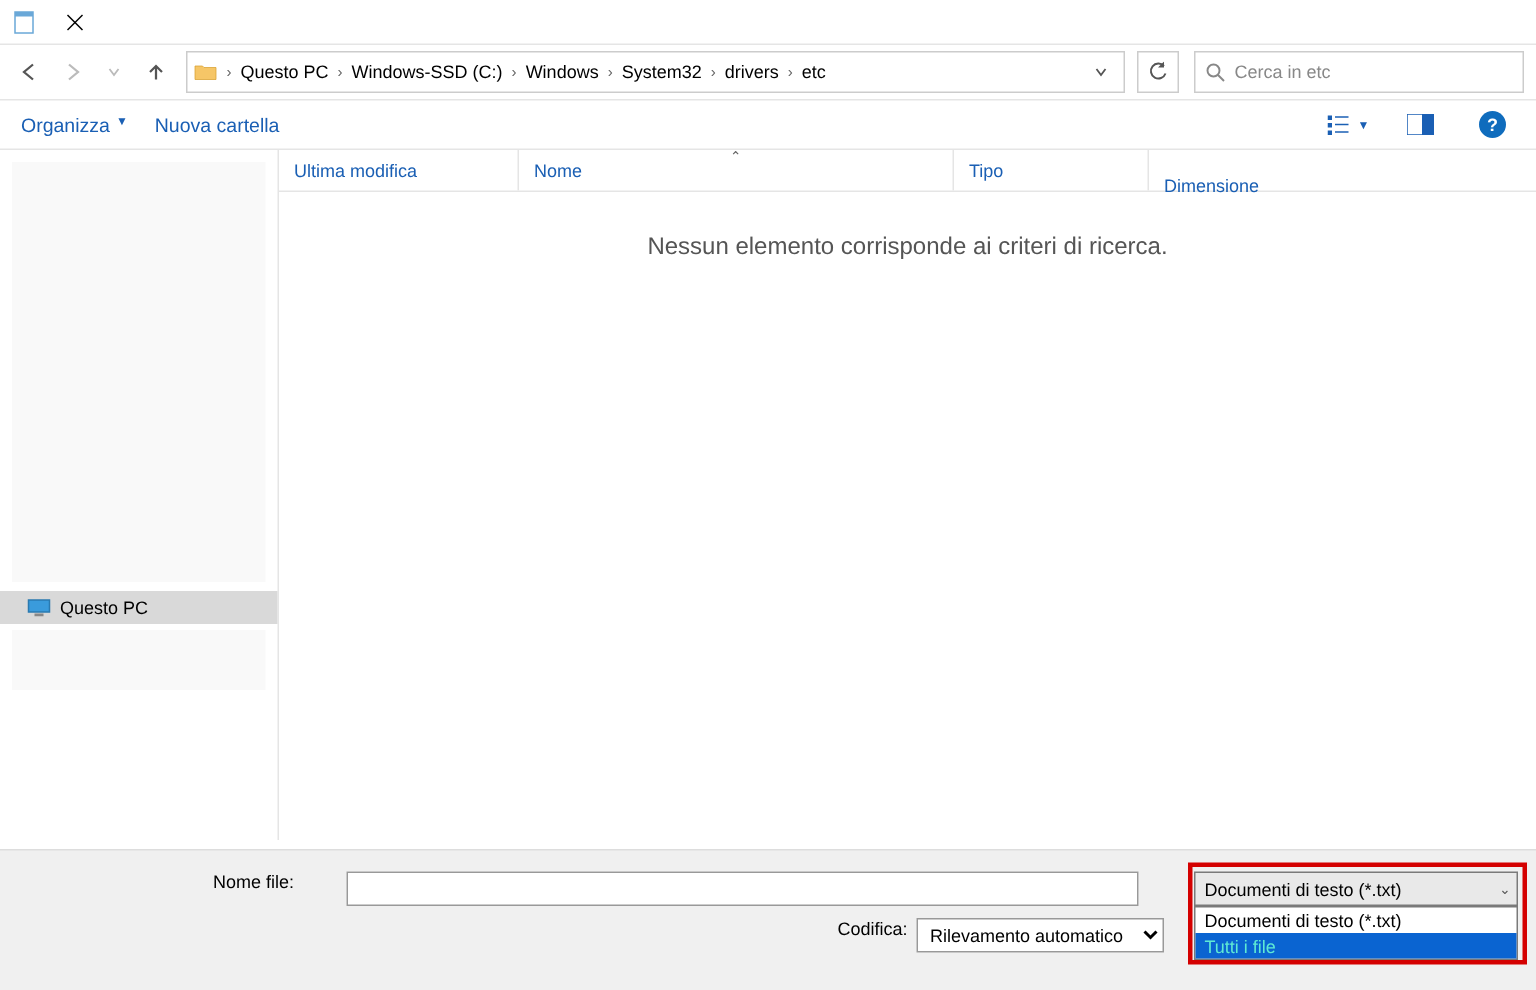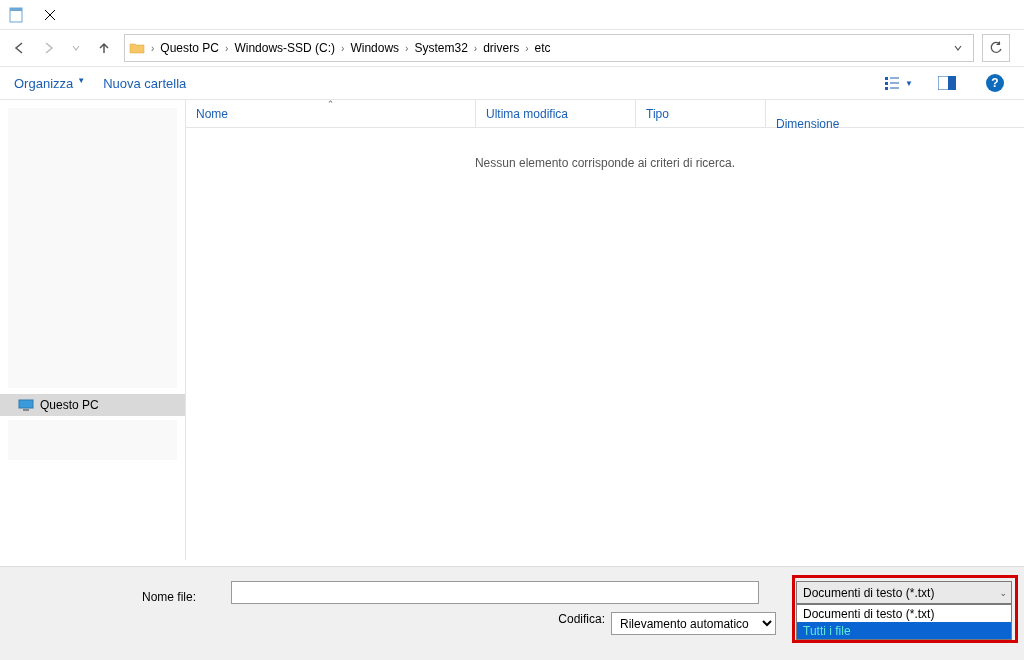--- a/index.html
+++ b/index.html
@@ -29,23 +29,23 @@
   .sideitem.selected { background:#d9d9d9; }
   .sideblank2 { height:40px; background:#f9f9f9; margin:4px 8px; }
   .filelist { flex:1; display:flex; flex-direction:column; }
   .colheaders { height:28px; display:flex; align-items:center; border-bottom:1px solid #e5e5e5; }
   .colheaders .col { padding:0 10px; color:#1a5fb4; font-size:12px; border-right:1px solid #e5e5e5; height:100%; display:flex; align-items:center; position:relative; }
   .col.nome { width:290px; }
   .col.modif { width:160px; }
   .col.tipo { width:130px; }
   .col.dim { width:110px; border-right:none;margin-top:21px; }
   .sortarrow { position:absolute; top:-1px; left:50%; transform:translateX(-50%); font-size:9px; color:#666; }
-  .emptymsg { text-align:center; color:#555; font-size:12px; padding-top:28px; }
+  .emptymsg { text-align:center; color:#555; font-size:16px; padding-top:28px; }
   .bottompanel { position:absolute; bottom:0; left:0; right:0; height:94px; background:#f0f0f0; border-top:1px solid #ddd; padding:14px 12px 0 12px; }
-  .row { display:flex; align-items:flex-end; margin-bottom:8px;gap:29px; }
+  .row { display:flex; align-items:flex-start; margin-bottom:8px;gap:29px; }
   .lblright { width:190px; text-align:right; padding-right:6px; font-size:12px; }
   .filenameinput { flex:1; height:23px; border:1px solid #999; background:#fff; margin-right:8px; }
   .filetypewrap { width:216px; position:relative; }
   .filetypecombo { width:100%; height:23px; border:1px solid #7a7a7a; background:#e9e9e9; display:flex; align-items:center; padding:0 18px 0 6px; font-size:12px; position:relative; }
   .filetypecombo .dd { position:absolute; right:4px; font-size:9px; color:#555; }
   .dropdown { position:absolute; top:23px; left:0; right:0; border:1px solid #7a7a7a; background:#fff; z-index:10; }
   .dropdown .opt { height:17px; padding:0 6px; font-size:12px; display:flex; align-items:center; }
   .dropdown .opt.sel { background:#0a64d1; color:#5eead4; }
   .encodingrow { display:flex; align-items:flex-start; justify-content:flex-end; padding-right:236px; }
   .enclabel { padding-right:6px; font-size:12px; }
@@ -119,20 +119,29 @@
       </span>
   </div>
 
   <div class="refreshbtn">
     <svg width="14" height="14">
         <path d="M11 3 A5 5 0 1 0 12 8" stroke="#555" stroke-width="1.3" fill="none"></path>
         <path d="M11 0 L11 4 L7 4 Z" fill="#555"></path>
       </svg>
   </div>
 
+  <div class="searchbox">
+    <span>
+        <svg width="14" height="14">
+          <circle cx="6" cy="6" r="4" stroke="#888" stroke-width="1.3" fill="none"></circle>
+          <line x1="9" y1="9" x2="13" y2="13" stroke="#888" stroke-width="1.3"></line>
+        </svg>
+      </span>
+    <span>Cerca in etc</span>
+  </div>
 </div>
 
 <div class="cmdrow">
   <div class="link">
     <span>Organizza</span>
     <span style="font-size:8px;">▼</span>
   </div>
   <div class="link">
     <span>Nuova cartella</span>
   </div>
@@ -169,27 +178,27 @@
             <rect x="5" y="10" width="6" height="2" fill="#888"></rect>
           </svg>
         </span>
       <span>Questo PC</span>
     </div>
     <div class="sideblank2"></div>
   </div>
 
   <div class="filelist">
     <div class="colheaders">
+      <div class="col modif">
+          <span>Ultima modifica</span>
+        </div>
       <div class="col nome">
         <span>Nome</span>
         <span class="sortarrow">⌃</span>
       </div>
-      <div class="col modif">
-          <span>Ultima modifica</span>
-        </div>
       <div class="col tipo">
           <span>Tipo</span>
         </div>
       <div class="col dim">
           <span>Dimensione</span>
         </div>
     </div>
     <div class="emptymsg">Nessun elemento corrisponde ai criteri di ricerca.</div>
   </div>
 </div>

